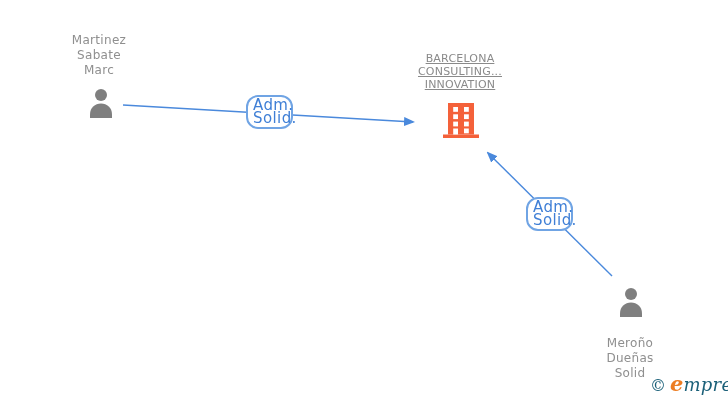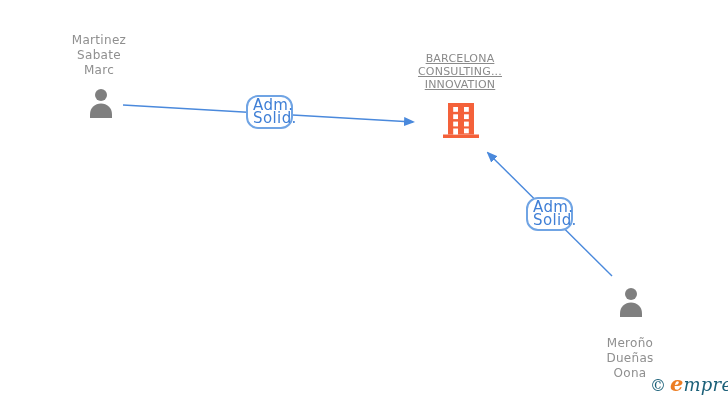--- a/index.html
+++ b/index.html
@@ -131,21 +131,21 @@
 
   <svg class="node-icon" style="left:616px; top:287px;" width="30" height="30" viewBox="0 0 30 30">
     <g fill="#7F7F7F">
       <circle cx="15" cy="7" r="6"></circle>
       <path d="M15,15.5 C9,15.5 4,19.5 4,26.5 L4,30 L26,30 L26,26.5 C26,19.5 21,15.5 15,15.5 Z"></path>
     </g>
   </svg>
   <div class="node-label" style="left:580px; top:336px; width:100px;">
     <div>Meroño</div>
     <div>Dueñas</div>
-    <div>Oona</div>
+    <div>Solid</div>
   </div>
 
   <div class="edge-label" style="left:246px; top:95px;">
     <div>Adm.</div>
     <div>Solid.</div>
   </div>
   <div class="edge-label" style="left:526px; top:197px;">
     <div>Adm.</div>
     <div>Solid.</div>
   </div>

